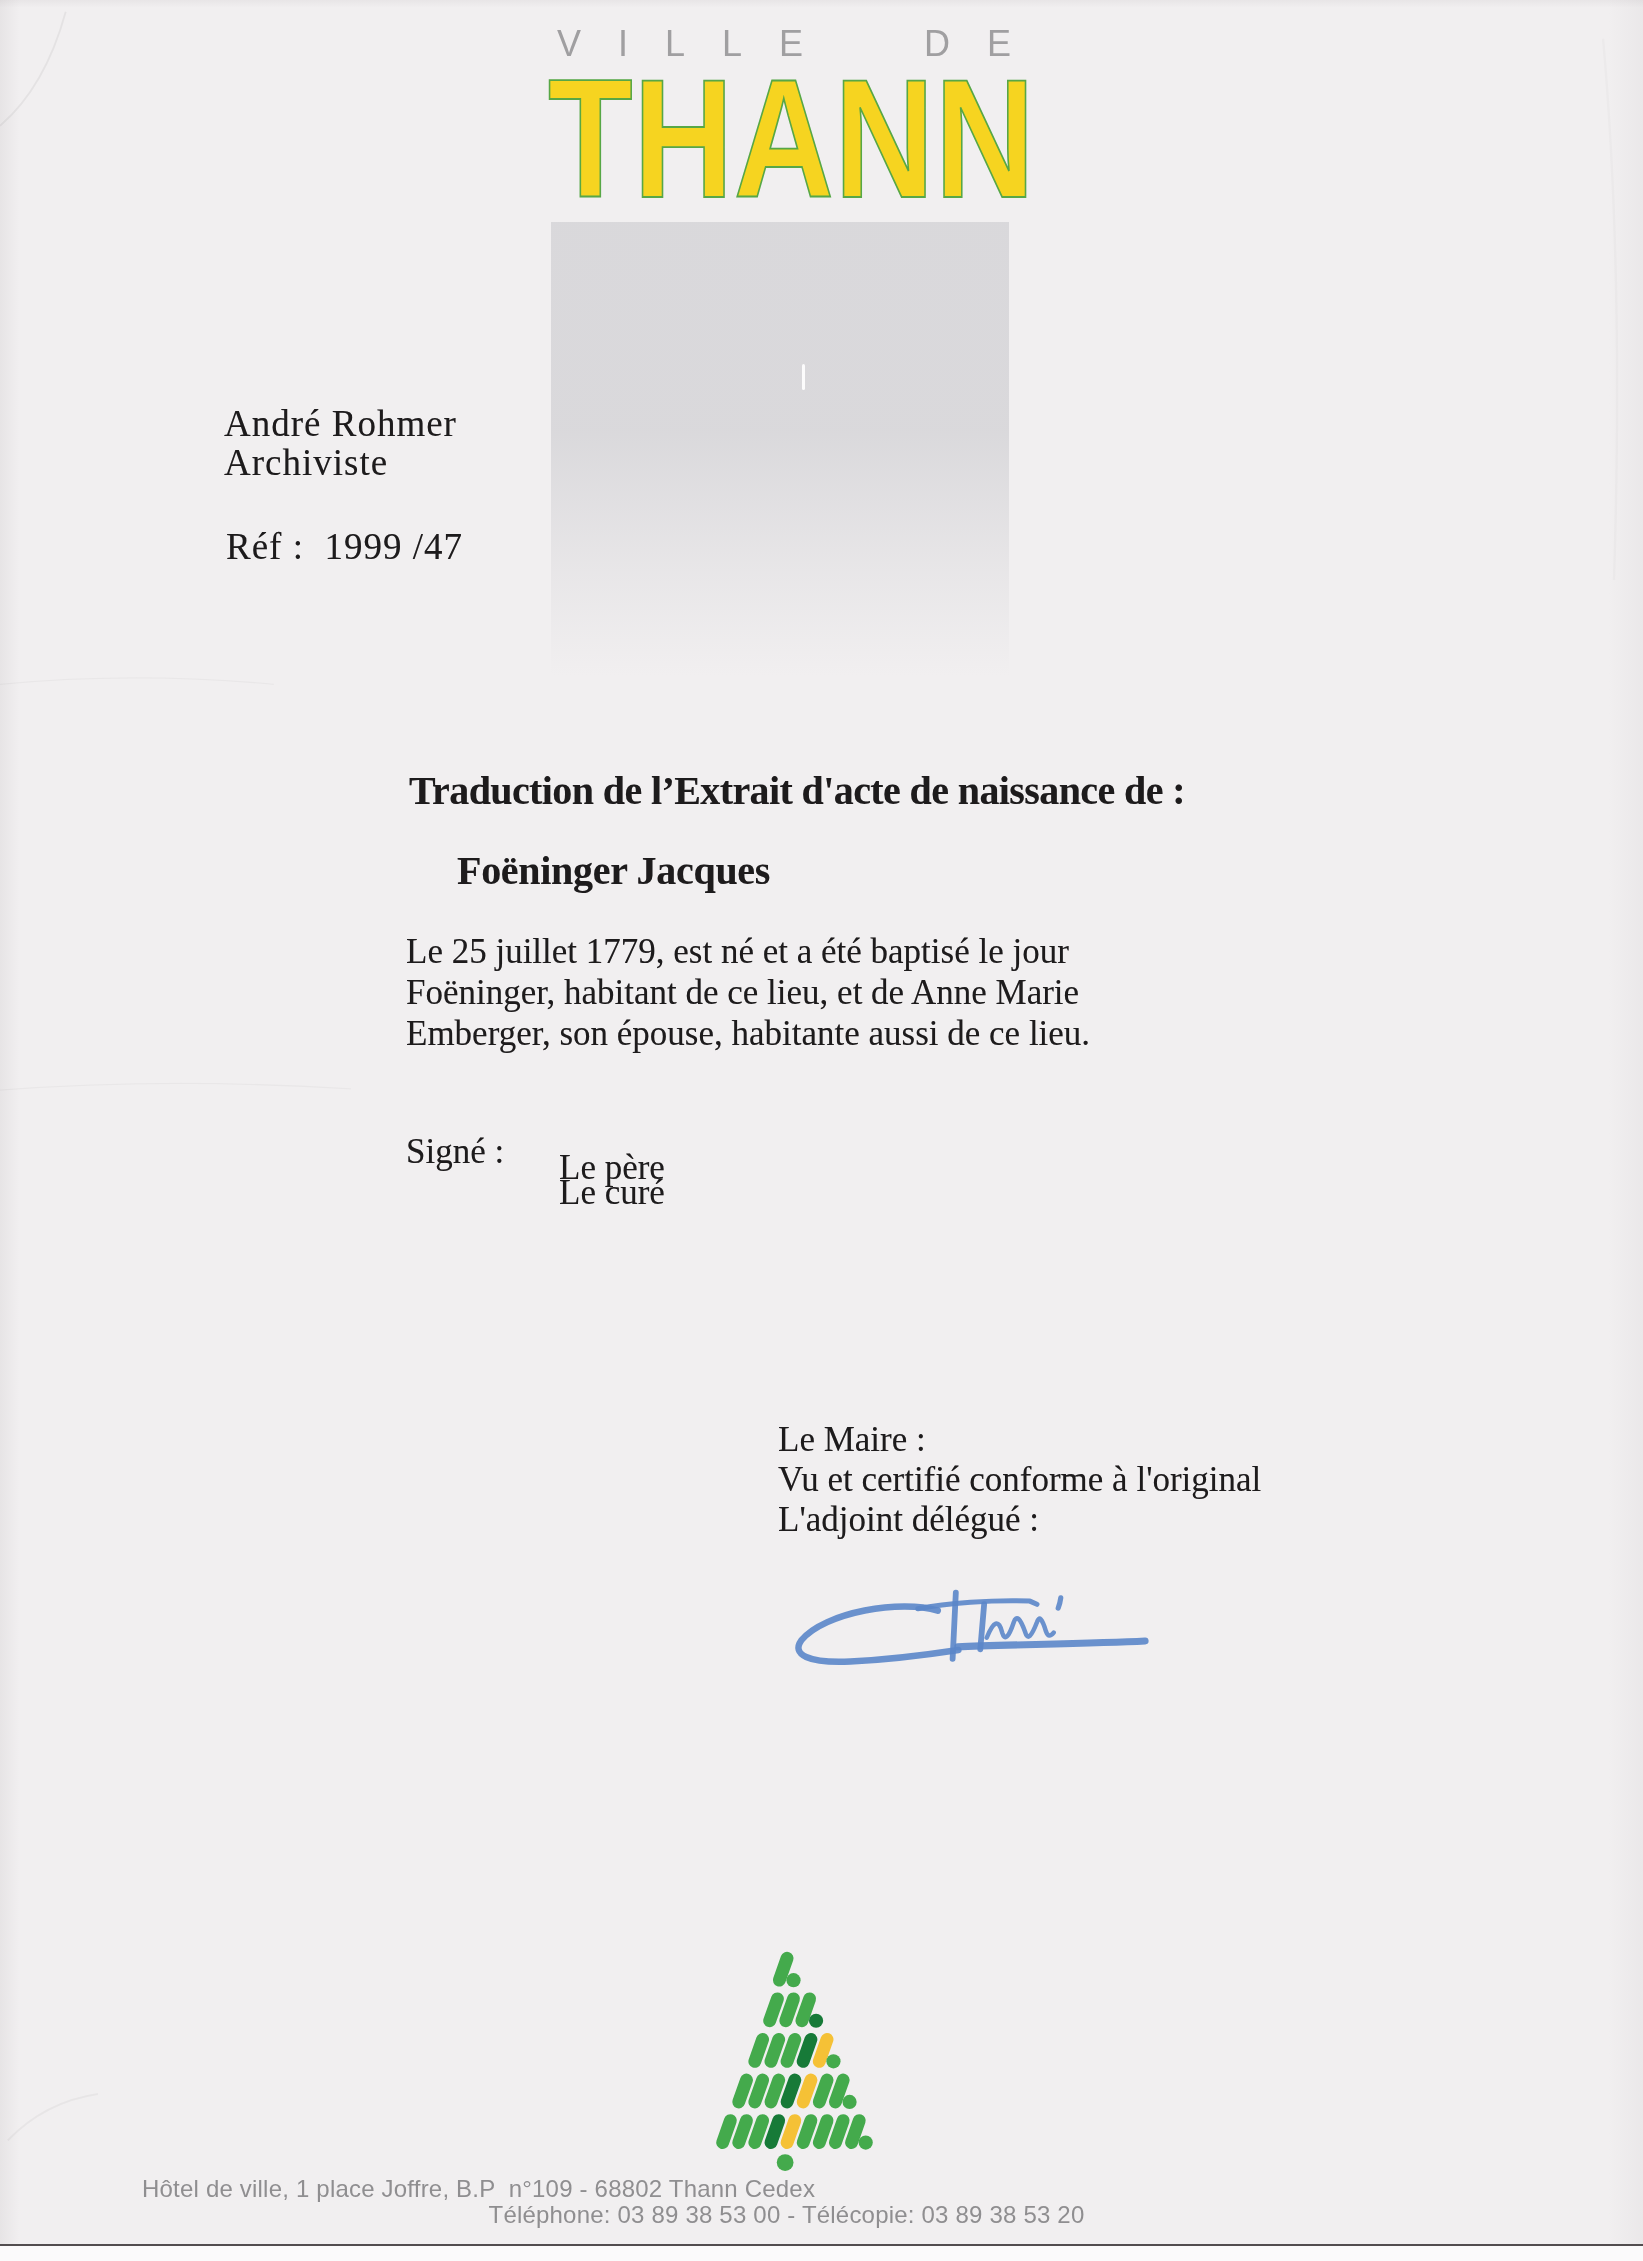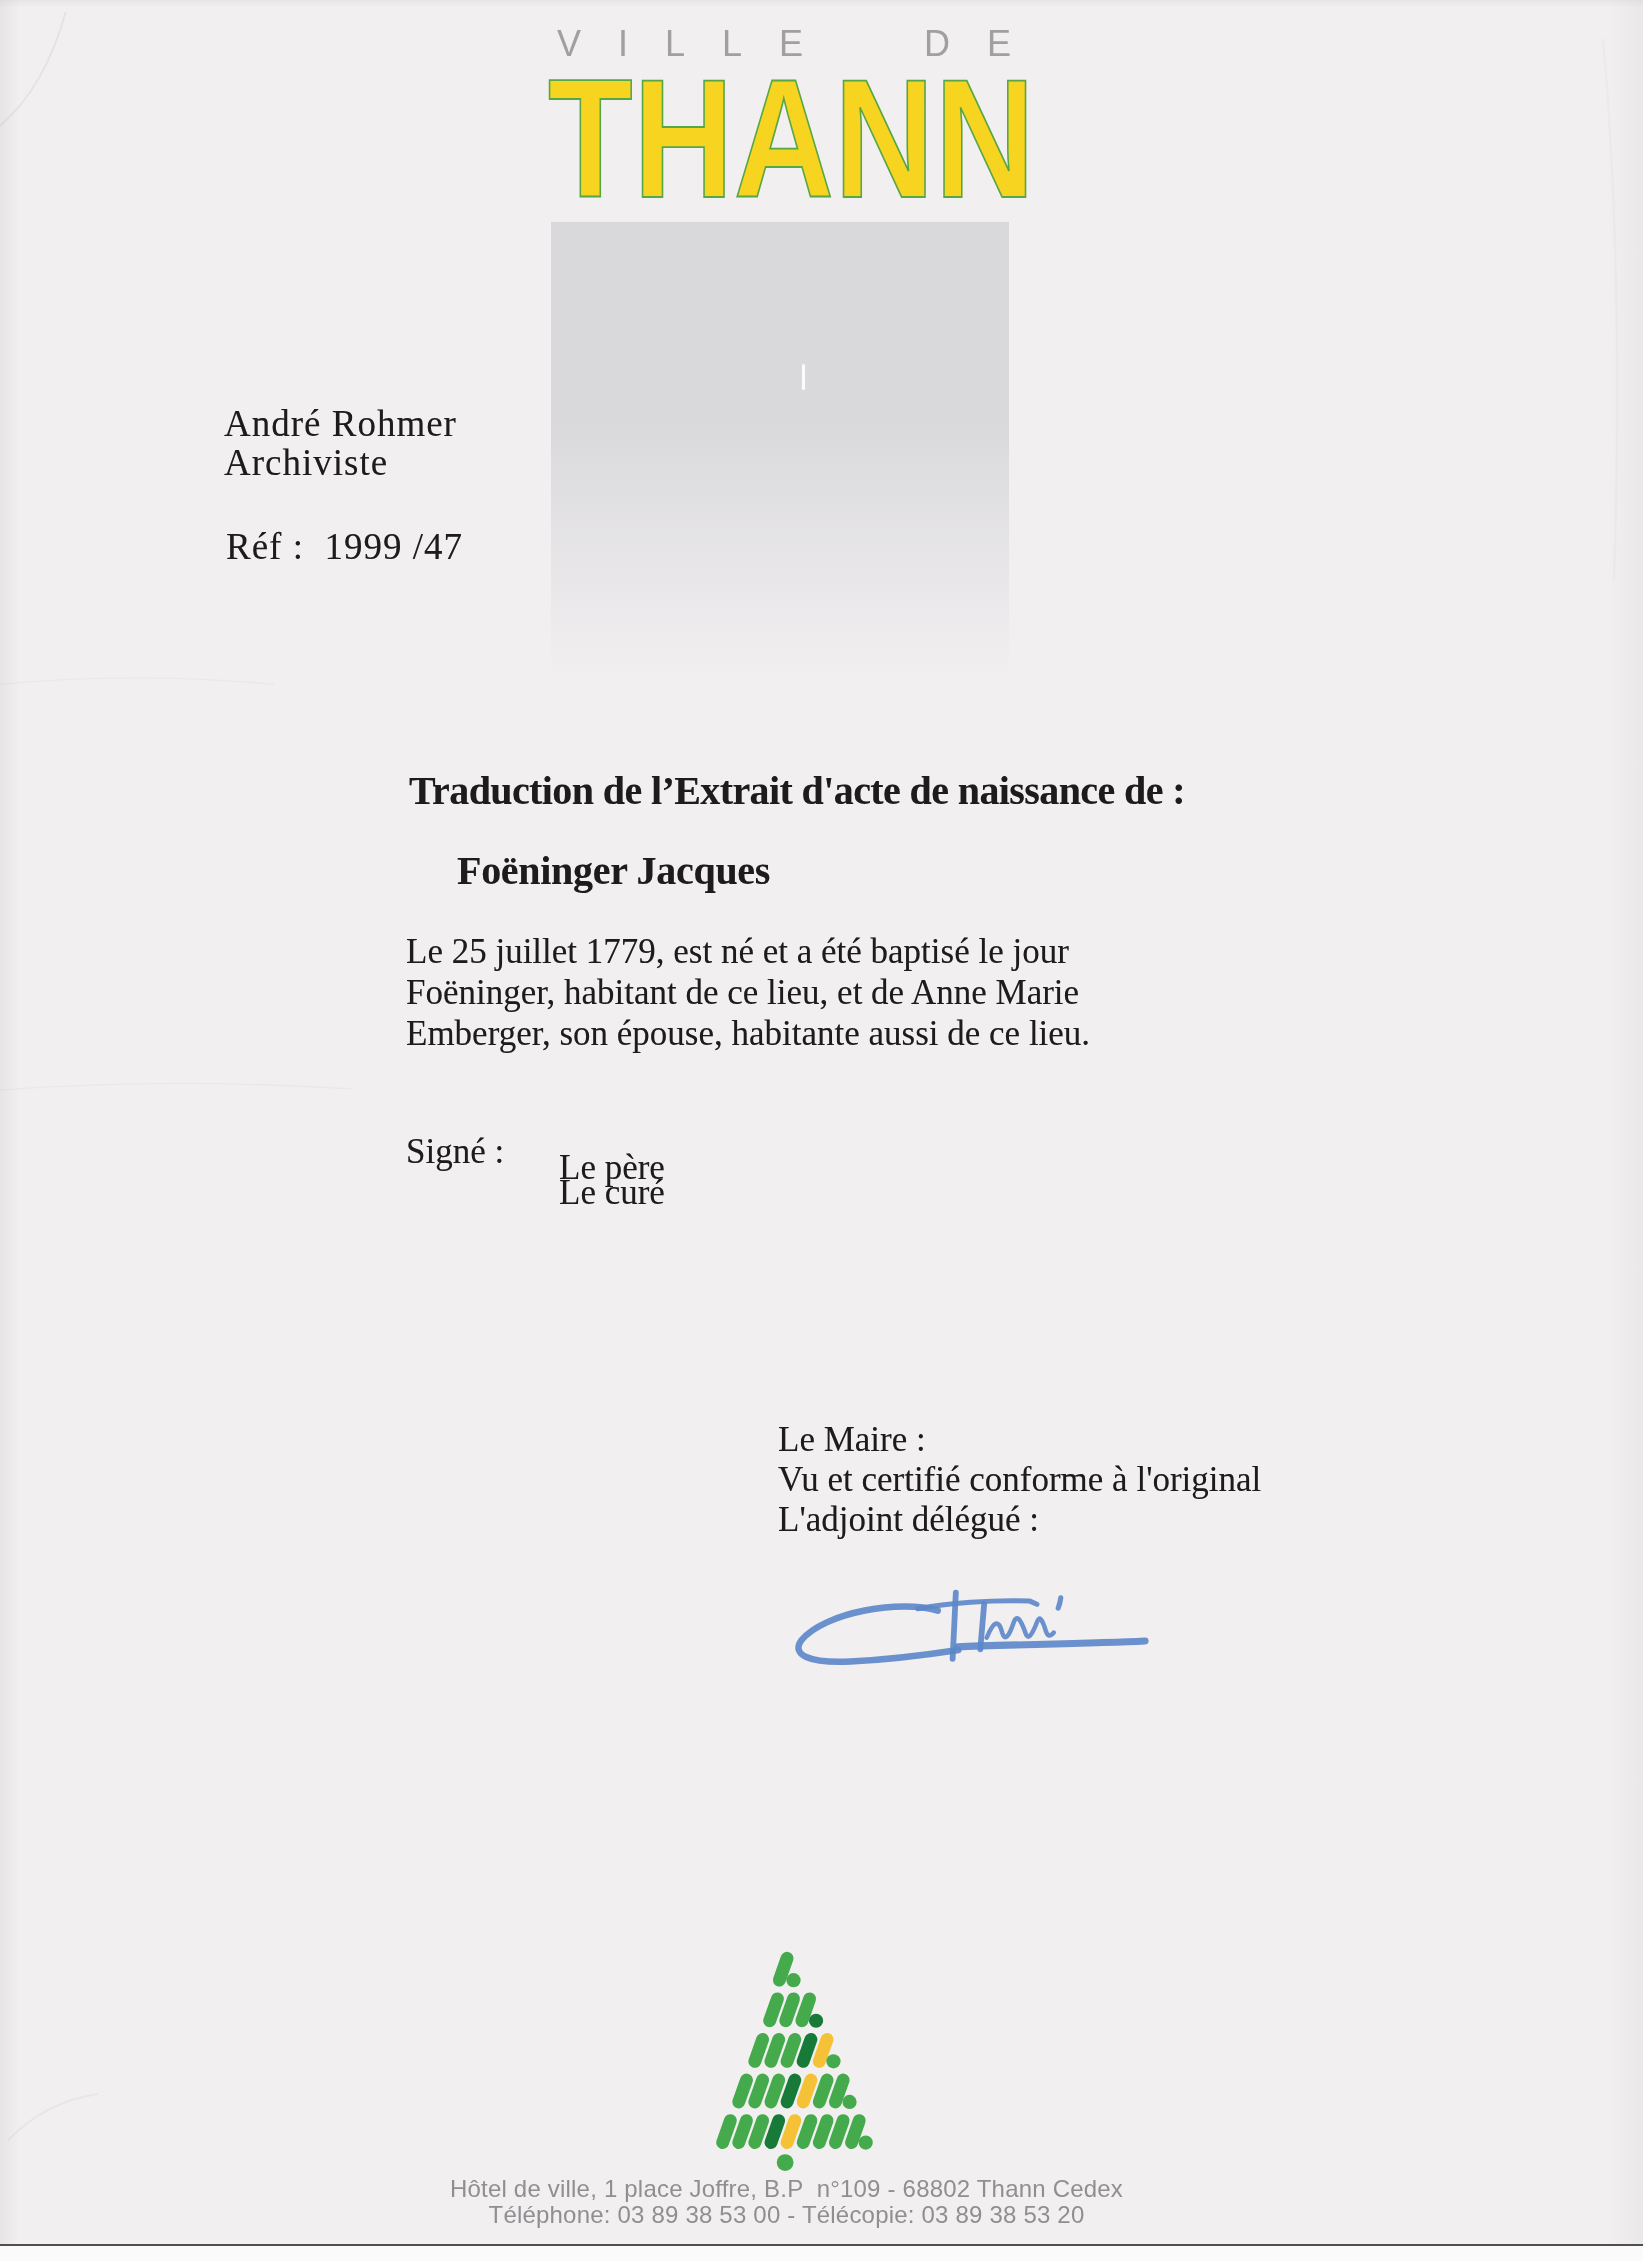--- a/index.html
+++ b/index.html
@@ -36,21 +36,21 @@
   .doc-title{position:absolute;left:409px;top:771px;font-size:40px;font-weight:bold;letter-spacing:-0.6px;line-height:1;}
   .doc-subject{position:absolute;left:409px;top:851px;font-size:40px;font-weight:bold;letter-spacing:-0.3px;line-height:1;margin-left:48px;}
   .doc-body{position:absolute;left:406px;top:931px;font-size:35px;line-height:41px;letter-spacing:0;}
   .signed-label{position:absolute;left:406px;top:1134px;font-size:35px;line-height:1;}
   .signatory-1{position:absolute;left:559px;top:1134px;font-size:35px;line-height:1;margin-top:16px;}
   .signatory-2{position:absolute;left:559px;top:1175px;font-size:35px;line-height:1;}
 
   .cert-block{position:absolute;left:778px;top:1420px;font-size:35px;line-height:40px;}
 
   
-  .footer-line1{position:absolute;left:142px;width:1289px;top:2177px;text-align:center;
+  .footer-line1{position:absolute;left:142px;width:1289px;top:2177px;text-align:left;
     font-family:"Liberation Sans",sans-serif;font-size:24px;color:#8f8e90;letter-spacing:0.2px;line-height:1;}
   .footer-line2{position:absolute;left:142px;width:1289px;top:2203px;text-align:center;
     font-family:"Liberation Sans",sans-serif;font-size:24px;color:#8f8e90;letter-spacing:0.2px;line-height:1;}
   .paper-edge-rule{position:absolute;left:0;top:2244px;width:1643px;height:1.9px;background:#524d4f;}
   .scanner-strip{position:absolute;left:0;top:2246px;width:1643px;height:15px;background:#fbfafb;}
 
   .sig-svg{position:absolute;left:773px;top:1572px;}
   .tree-svg{position:absolute;left:702px;top:1949px;}
   .creases{position:absolute;left:0;top:0;}
 

